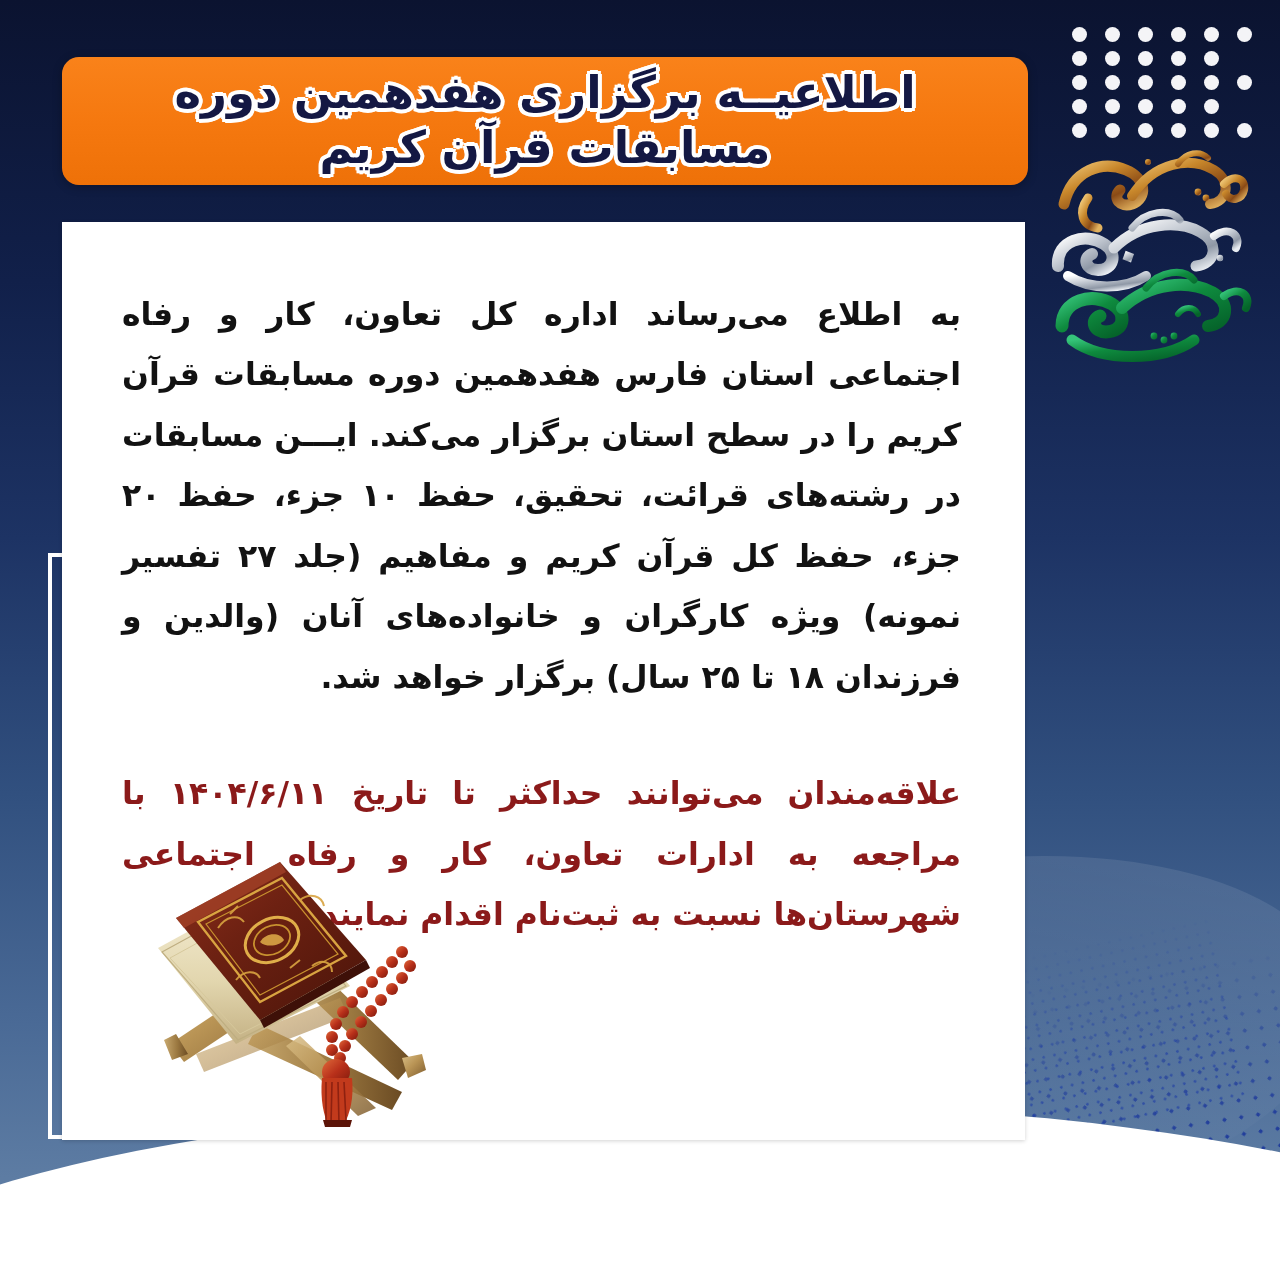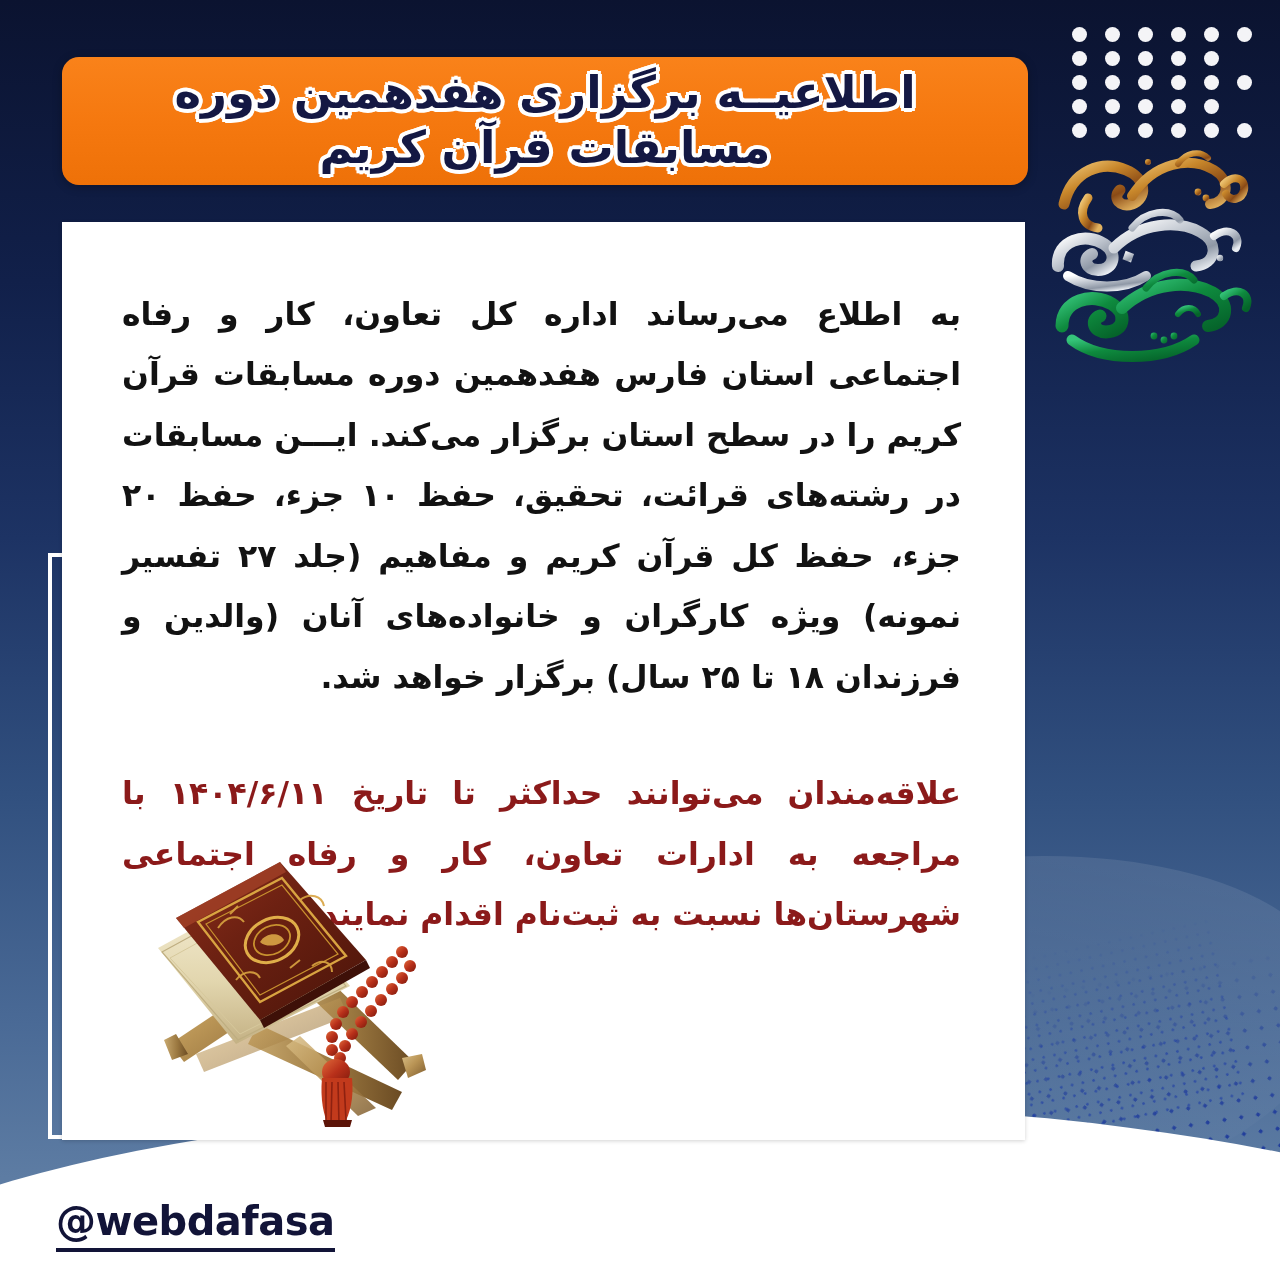--- a/index.html
+++ b/index.html
@@ -412,15 +412,14 @@
             <path d="M192 234 L191 276"></path>
           <path d="M198 234 L199 276"></path>
             <path d="M204 234 L206 272"></path>
         </g>
         <path d="M183 272 L212 272 L210 279 L185 279 Z" fill="#5C1408"></path>
       </g>
     </svg>
 
   </div>
 
-  <div class="handle">@webdafasa</div>
 
 </div>
 
 </body></html>

